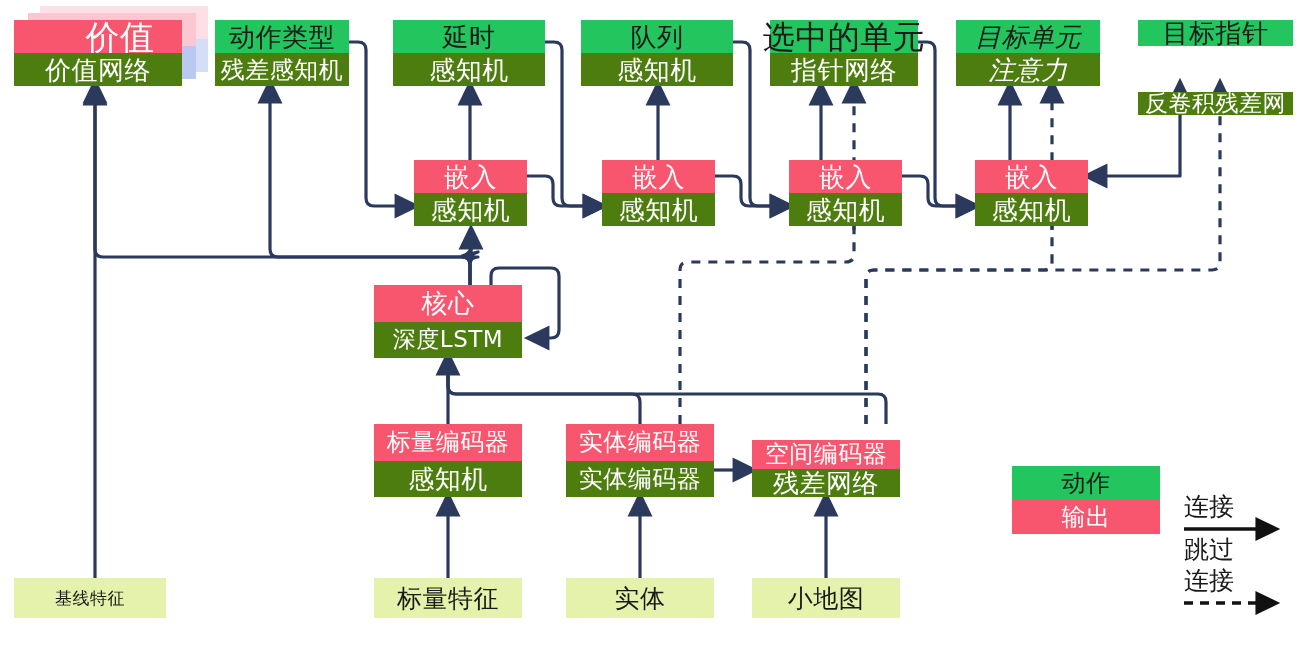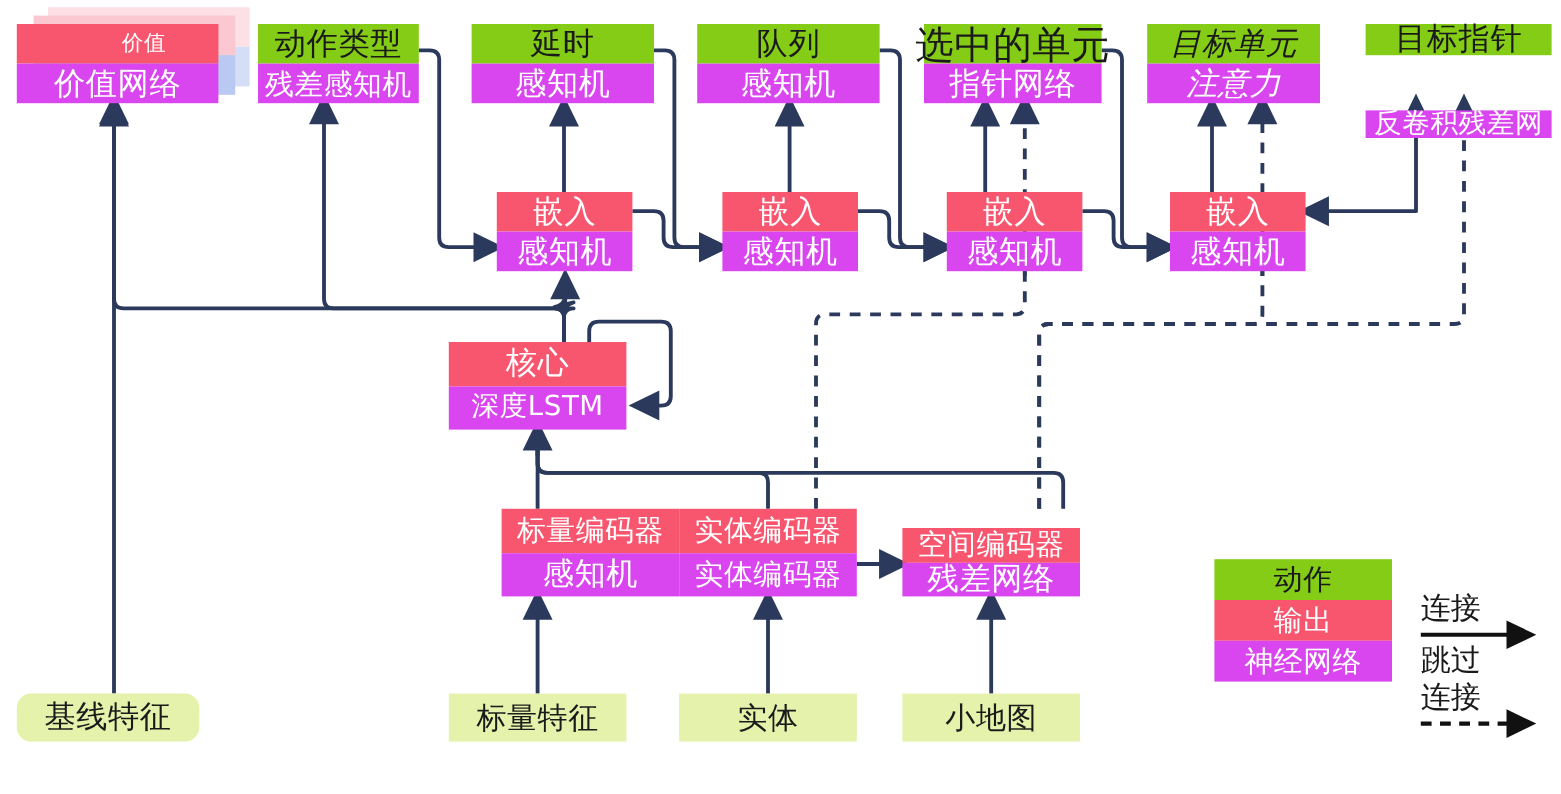--- a/index.html
+++ b/index.html
@@ -29,23 +29,23 @@
   }
   .band{
     display:flex;
     align-items:center;
     justify-content:center;
     text-align:center;
     white-space:nowrap;
     line-height:1;
     letter-spacing:0.5px;
   }
-  .band.action{   background:#84cc16; color:#1a1a1a; }
+  .band.action{   background:#22c55e; color:#1a1a1a; }
   .band.output{   background:#f8566f; color:#ffffff; }
-  .band.net{      background:#d946ef; color:#ffffff; }
+  .band.net{      background:#4d7c0f; color:#ffffff; }
   .band.input{    background:#e4f2ab; color:#1a1a1a; }
 
   .ghost{
     position:absolute;
     z-index:3;
   }
   .ghost .band.output{ background:#fbc7d1; }
   .ghost .band.net{ background:#b9c9f2; }
   .ghost2 .band.output{ background:#fddfe6; }
   .ghost2 .band.net{ background:#d5def7; }
@@ -156,21 +156,21 @@
   <div id="nodes-layer">
       <div class="node ghost ghost2" style="left: 40px; top: 6px; width: 168px; height: 66px;">
         <div class="band output" style="height: 33px;"></div>
         <div class="band net" style="height: 33px;"></div>
       </div>
       <div class="node ghost" style="left: 28px; top: 13px; width: 168px; height: 66px;">
         <div class="band output" style="height: 33px;"></div>
         <div class="band net" style="height: 33px;"></div>
       </div>
       <div class="node" style="left: 14px; top: 20px; width: 168px; height: 66px;">
-        <div class="band output" style="height: 33px; font-size: 18px; padding-left: 44px;">价值</div>
+        <div class="band output" style="height: 33px; font-size: 34px; padding-left: 44px;">价值</div>
         <div class="band net" style="height: 33px; font-size: 26px;">价值网络</div>
       </div>
       <div class="node" style="left: 215px; top: 20px; width: 134px; height: 66px;">
         <div class="band action" style="height: 33px; font-size: 26px;">动作类型</div>
         <div class="band net" style="height: 33px; font-size: 24px;">残差感知机</div>
       </div>
       <div class="node" style="left: 393px; top: 20px; width: 152px; height: 66px;">
         <div class="band action" style="height: 33px; font-size: 26px;">延时</div>
         <div class="band net" style="height: 33px; font-size: 26px;">感知机</div>
       </div>
@@ -203,52 +203,51 @@
         <div class="band net" style="height: 33px; font-size: 26px;">感知机</div>
       </div>
       <div class="node" style="left: 975px; top: 160px; width: 113px; height: 66px;">
         <div class="band output" style="height: 33px; font-size: 26px;">嵌入</div>
         <div class="band net" style="height: 33px; font-size: 26px;">感知机</div>
       </div>
       <div class="node" style="left: 374px; top: 285px; width: 148px; height: 88px;">
         <div class="band output" style="height: 36.5px; font-size: 26px;">核心</div>
         <div class="band net" style="height: 36.5px; font-size: 23px;">深度LSTM</div>
       </div>
-      <div class="node" style="left: 374px; top: 424px; width: 148px; height: 73px; margin-left: 44px;">
+      <div class="node" style="left: 374px; top: 424px; width: 148px; height: 73px;">
         <div class="band output" style="height: 36.5px; font-size: 24px;">标量编码器</div>
         <div class="band net" style="height: 36.5px; font-size: 26px;">感知机</div>
       </div>
       <div class="node" style="left: 566px; top: 424px; width: 148px; height: 73px;">
         <div class="band output" style="height: 36.5px; font-size: 24px;">实体编码器</div>
         <div class="band net" style="height: 36.5px; font-size: 24px;">实体编码器</div>
       </div>
       <div class="node" style="left: 752px; top: 424px; width: 148px; height: 73px;">
         <div class="band output" style="height: 36.5px; font-size: 24px; margin-top: 16px;">空间编码器</div>
         <div class="band net" style="height: 36.5px; font-size: 26px;">残差网络</div>
       </div>
     </div>
   <div id="inputs-layer">
       <div class="node" style="left: 14px; top: 578px; width: 152px; height: 40px;">
-        <div class="band input" style="height: 40px; font-size: 26px; border-radius: 12px;">基线特征</div>
+        <div class="band input" style="height: 40px; font-size: 17px;">基线特征</div>
       </div>
       <div class="node" style="left: 374px; top: 578px; width: 148px; height: 40px;">
         <div class="band input" style="height: 40px; font-size: 25px;">标量特征</div>
       </div>
       <div class="node" style="left: 566px; top: 578px; width: 148px; height: 40px;">
         <div class="band input" style="height: 40px; font-size: 25px;">实体</div>
       </div>
       <div class="node" style="left: 752px; top: 578px; width: 148px; height: 40px;">
         <div class="band input" style="height: 40px; font-size: 25px;">小地图</div>
       </div>
     </div>
 
   <div id="legend" style="left: 1012px; top: 466px; width: 148px;">
       <div class="band action" style="height: 34px; font-size: 24px;">动作</div>
       <div class="band output" style="height: 34px; font-size: 24px;">输出</div>
-      <div class="band net" style="height: 34px; font-size: 24px;">神经网络</div>
     </div>
 
   <div class="lg-label" id="lg-conn" style="left:1184px;top:494px;width:84px;font-size:25px;">连接</div>
 
   <div class="lg-label" id="lg-skip1" style="left:1184px;top:537px;width:84px;font-size:25px;">跳过</div>
   <div class="lg-label" id="lg-skip2" style="left:1184px;top:568px;width:84px;font-size:25px;">连接</div>
 
 </div>
 
 </body></html>

